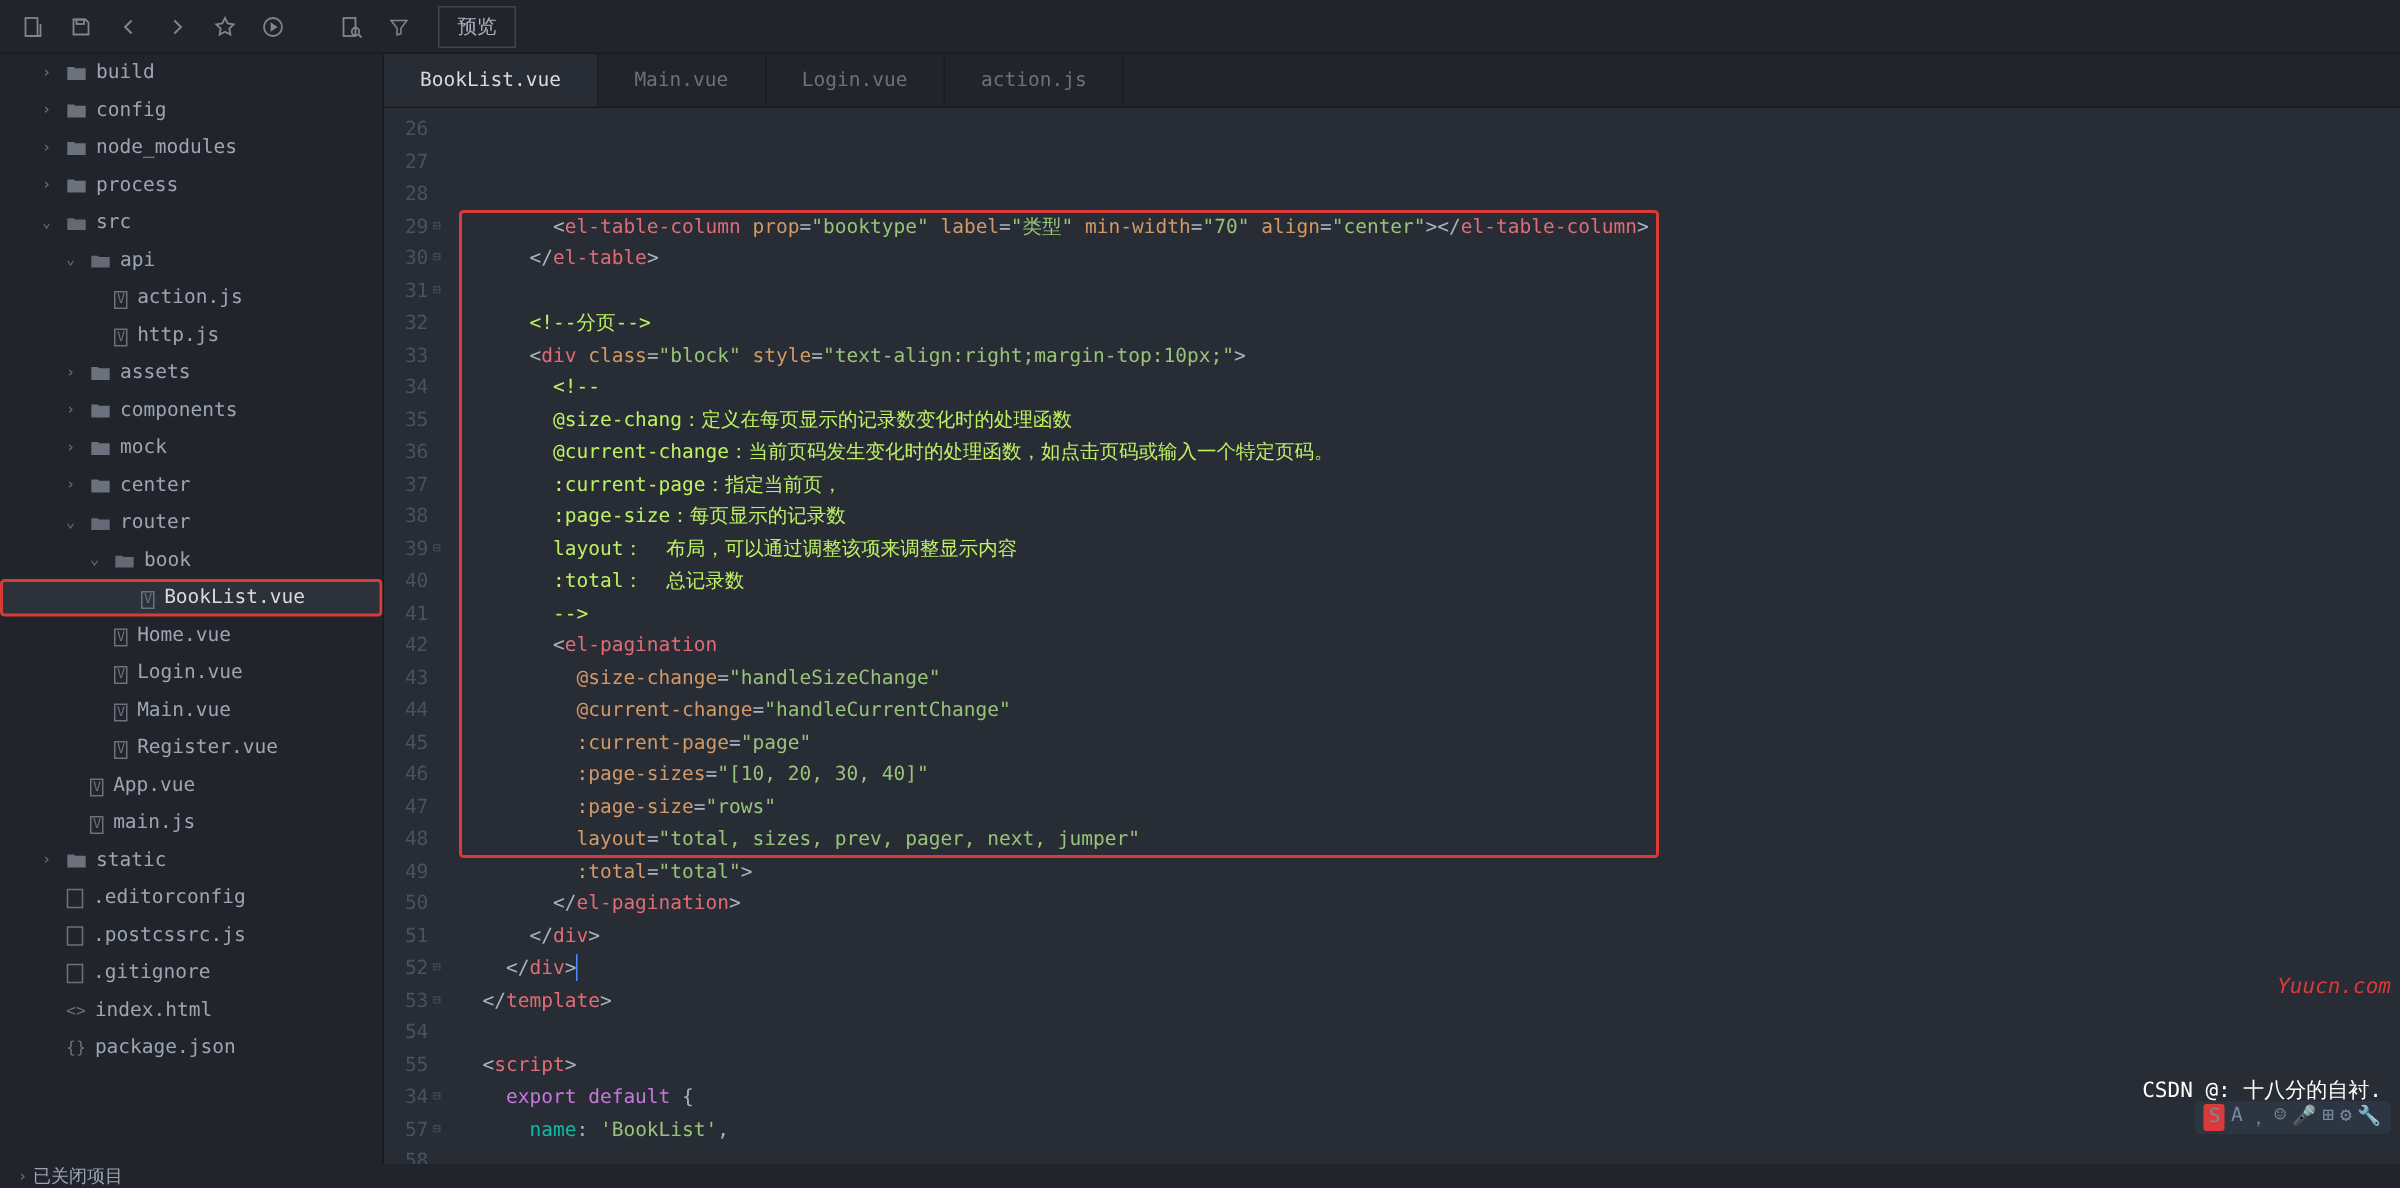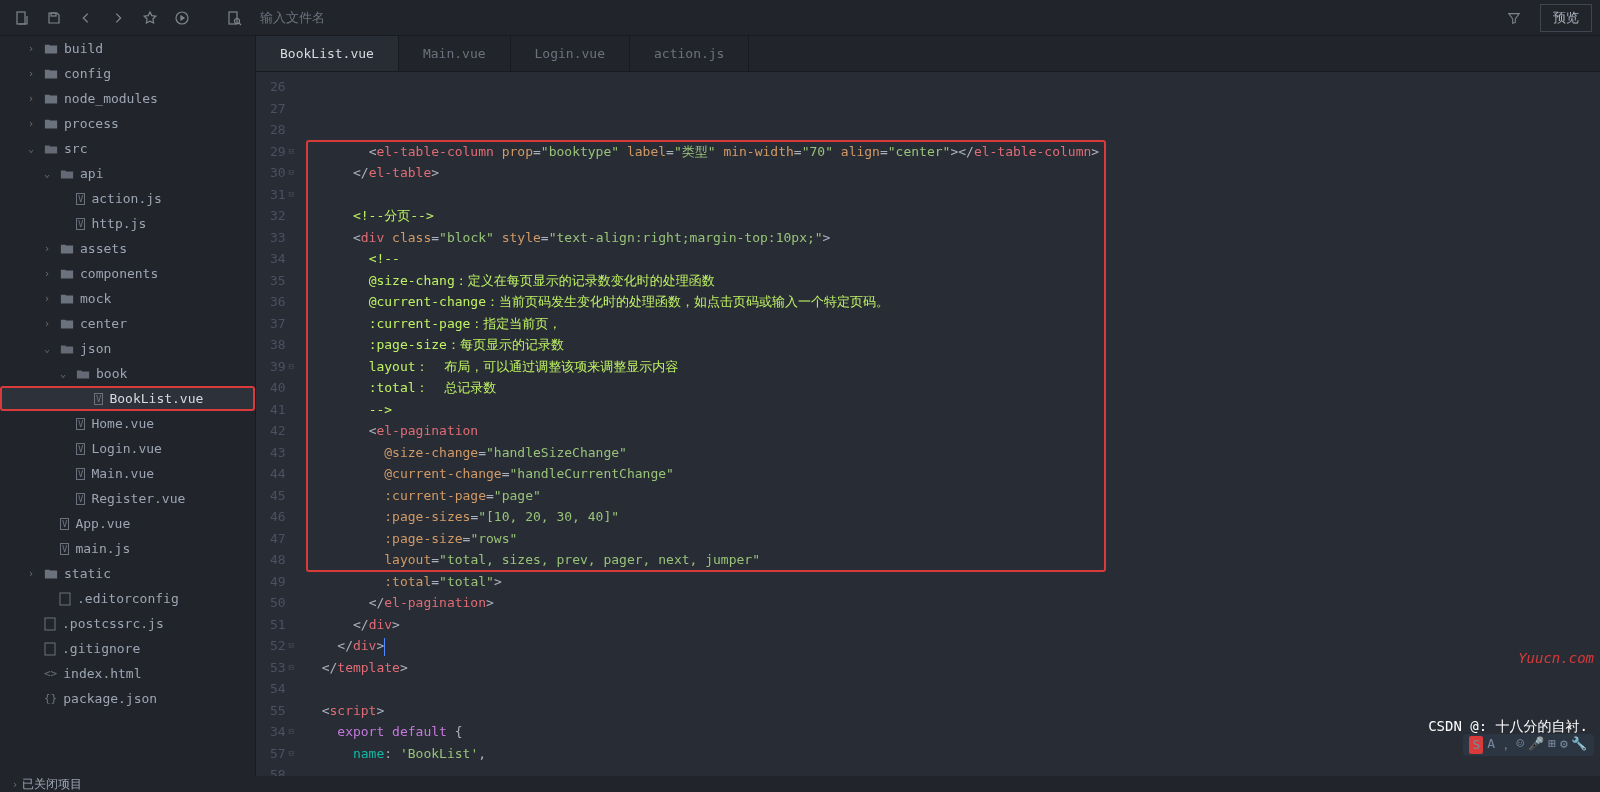--- a/index.html
+++ b/index.html
@@ -81,21 +81,20 @@
       </svg>
     </div>
   <div style="width:16px"></div>
   <div class="tool-icon">
       <svg width="16" height="16" viewBox="0 0 16 16" fill="none" stroke="currentColor" stroke-width="1.2">
         <rect x="3" y="2" width="8" height="12"></rect>
         <circle cx="11" cy="11" r="2.5"></circle>
         <path d="M13 13l2 2"></path>
       </svg>
     </div>
-  <div class="search-box">输入文件名</div>
   <div class="filter-icon tool-icon">
       <svg width="14" height="14" viewBox="0 0 16 16" fill="none" stroke="currentColor" stroke-width="1.2">
         <path d="M2 3h12l-4.5 6v4l-3 1v-5z"></path>
       </svg>
     </div>
   <button class="preview-btn">预览</button>
 </div>
 
 <div class="main">
 
@@ -200,21 +199,21 @@
         </span>
         <span>center</span>
       </div>
       <div class="tree-item" style="padding-left: 40px;">
         <span class="chevron">⌄</span>
         <span class="folder-icon">
           <svg width="14" height="14" viewBox="0 0 16 16" fill="currentColor">
             <path d="M1 4h5l1 1h8v8H1z" opacity="0.9"></path>
           </svg>
         </span>
-        <span>json</span>
+        <span>router</span>
       </div>
       <div class="tree-item" style="padding-left: 56px;">
         <span class="chevron">⌄</span>
         <span class="folder-icon">
           <svg width="14" height="14" viewBox="0 0 16 16" fill="currentColor">
             <path d="M1 4h5l1 1h8v8H1z" opacity="0.9"></path>
           </svg>
         </span>
         <span>book</span>
       </div>
@@ -255,21 +254,21 @@
       </div>
       <div class="tree-item" style="padding-left: 24px;">
         <span class="chevron">›</span>
         <span class="folder-icon">
           <svg width="14" height="14" viewBox="0 0 16 16" fill="currentColor">
             <path d="M1 3h5l1 1h8v9H1z"></path>
           </svg>
         </span>
         <span>static</span>
       </div>
-      <div class="tree-item" style="padding-left: 24px; margin-left: 15px;">
+      <div class="tree-item" style="padding-left: 24px;">
         <span class="chevron"></span>
         <span class="file-icon">
           <svg width="12" height="14" viewBox="0 0 12 14" fill="none" stroke="currentColor">
             <rect x="1" y="1" width="10" height="12"></rect>
           </svg>
         </span>
         <span>.editorconfig</span>
       </div>
       <div class="tree-item" style="padding-left: 24px;">
         <span class="chevron"></span>

